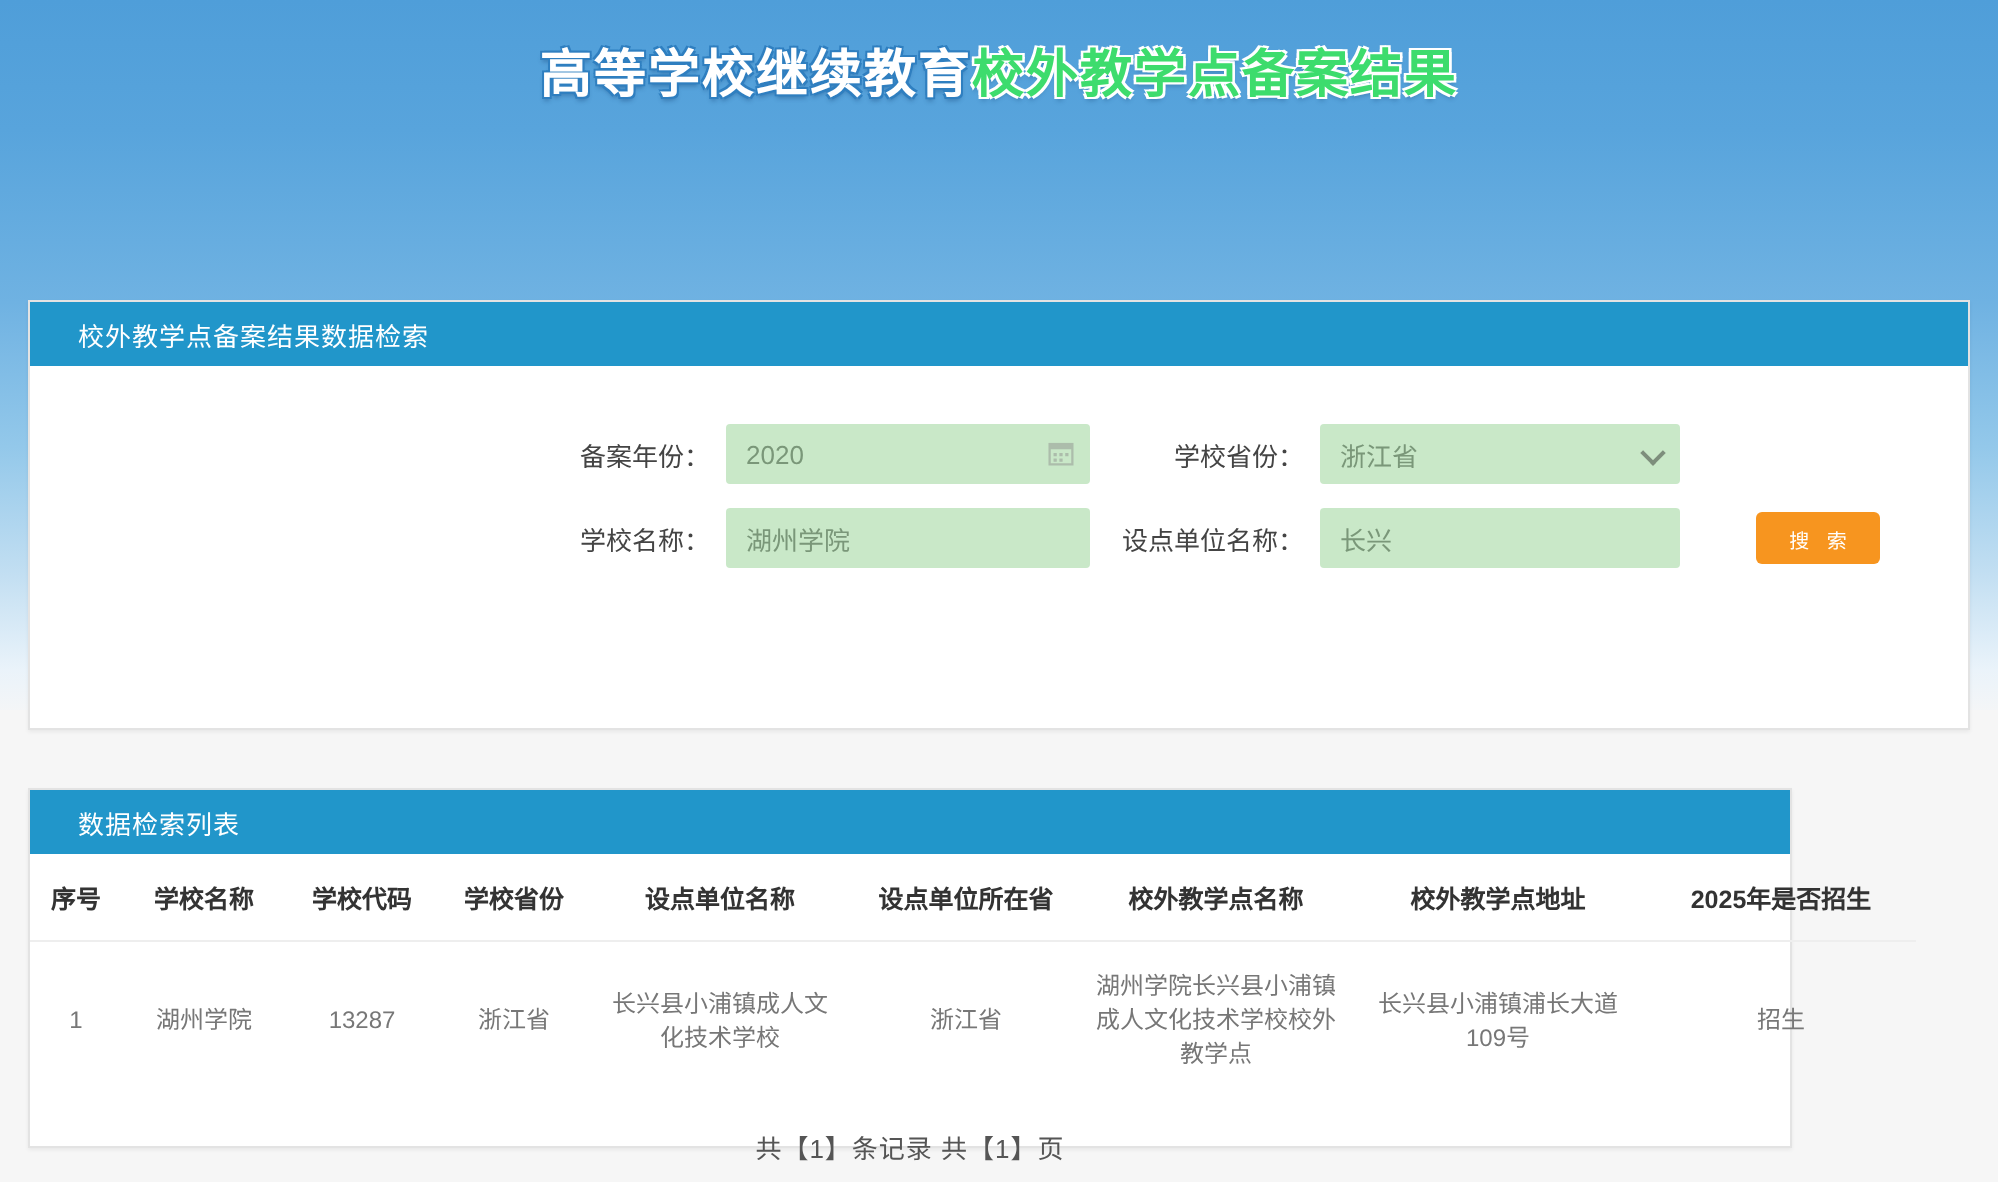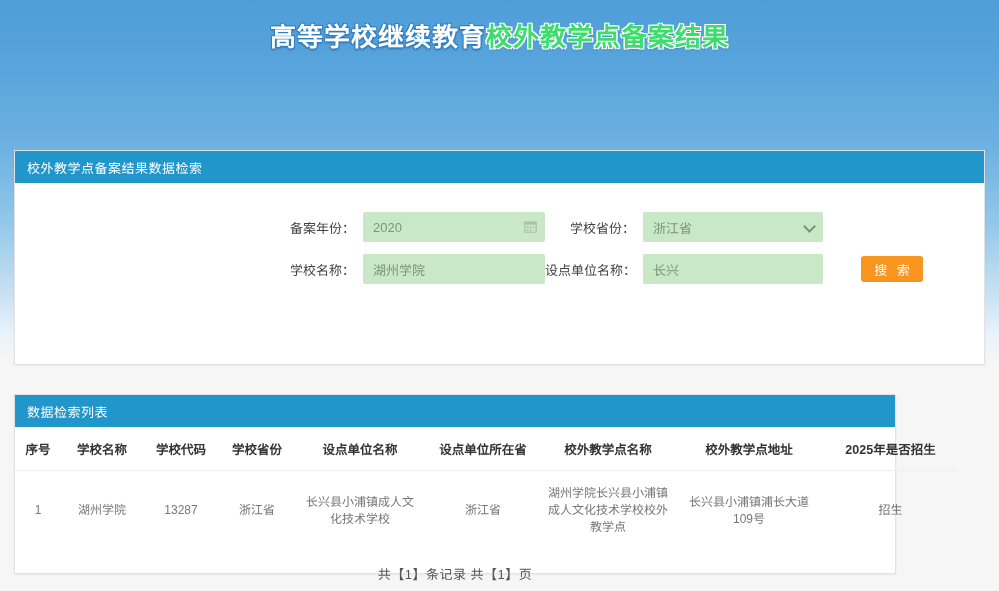--- a/index.html
+++ b/index.html
@@ -84,21 +84,21 @@
     border: 1px solid #e3e3e3;
     box-shadow: 0 1px 2px rgba(0,0,0,.06);
   }
   .panel-head {
     height: 32px;
     background: #2196ca;
     color: #ffffff;
     font-size: 13px;
     display: flex;
     align-items: center;
-    padding-left: 12px;
+    padding-left: 24px;
     letter-spacing: .5px;
   }
 
   
   #search-panel {
     left: 14px;
     top: 150px;
     width: 971px;
     height: 215px;
   }
@@ -113,21 +113,21 @@
     height: 40px;
     margin-bottom: 2px;
   }
   .f-label {
     font-size: 13px;
     color: #444;
     text-align: right;
     white-space: nowrap;
   }
   .f-label.w1 { width: 348px; padding-right: 8px; }
-  .f-label.w2 { width: 98px; padding-right: 8px; }
+  .f-label.w2 { width: 115px; padding-right: 8px; }
 
   .f-input {
     height: 30px;
     background: #c9e8c8;
     border: none;
     border-radius: 2px;
     color: #7e9a7c;
     font-size: 13px;
     font-family: inherit;
     padding: 0 10px;
@@ -155,21 +155,21 @@
     transform: rotate(45deg);
   }
 
   #search-button {
     width: 62px;
     height: 26px;
     background: #f7951f;
     color: #fff;
     border: none;
     border-radius: 3px;
-    font-size: 13px;
+    font-size: 10px;
     font-family: inherit;
     letter-spacing: 3px;
     text-indent: 3px;
     cursor: pointer;
     margin-left: 38px;
   }
 
   
   #list-panel {
     left: 14px;

